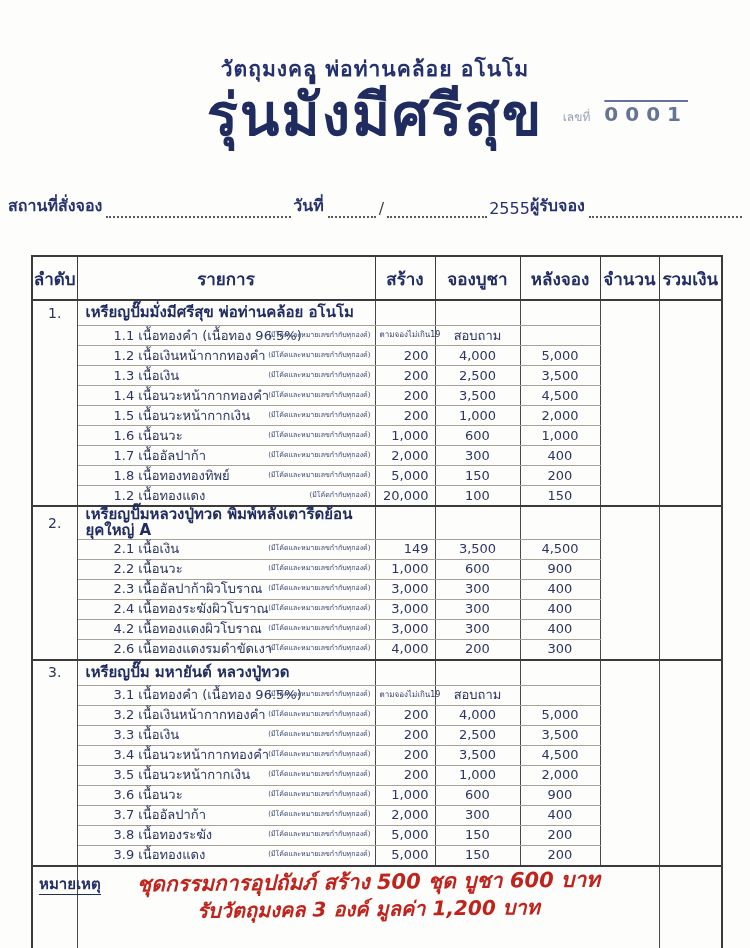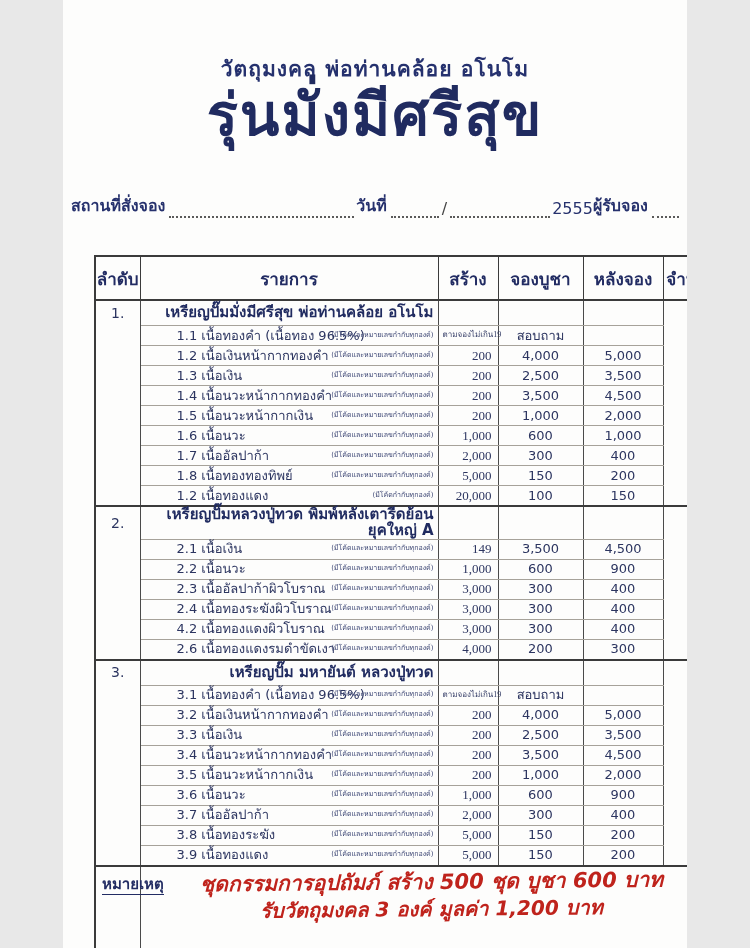--- a/index.html
+++ b/index.html
@@ -1,17 +1,17 @@
 <!DOCTYPE html>
 <html><head>
 <meta charset="utf-8">
 <style>
   html,body{margin:0;padding:0;background:#e8e8e8;}
   .page{
-    position:relative;width:624px;height:948px;margin:0 auto;background:#fdfdfc;
+    position:relative;width:750px;height:948px;margin:0 auto;background:#fdfdfc;
     font-family:"DejaVu Sans","Liberation Sans",sans-serif;color:#25316e;overflow:hidden;
   }
   
   .header-line{position:absolute;top:52px;left:0;width:100%;text-align:center;
     font-size:21px;font-weight:bold;color:#25316e;letter-spacing:1px;}
   .page-title{position:absolute;top:82px;left:0;width:100%;text-align:center;
     font-size:58px;font-weight:bold;color:#202b60;letter-spacing:2px;line-height:1.15;}
   .doc-stamp{position:absolute;top:102px;right:62px;opacity:.8;white-space:nowrap;}
   .doc-stamp .lbl{font-size:12px;color:#7c88aa;margin-right:14px;}
   .doc-stamp .num{font-size:20px;color:#41517f;letter-spacing:7px;text-decoration:overline;font-weight:bold;}
@@ -28,30 +28,30 @@
   
   table.order{border-collapse:collapse;table-layout:fixed;width:690px;
     position:absolute;top:255px;left:31px;border:2.5px solid #3b3b3b;}
   col.c1{width:45px}col.c2{width:298px}col.c3{width:60px}col.c4{width:85px}
   col.c5{width:80px}col.c6{width:59px}col.c7{width:63px}
   thead th{border:1.6px solid #3b3b3b;border-bottom:2px solid #3b3b3b;height:42px;
     font-size:17px;font-weight:bold;color:#222c63;text-align:center;padding:0;}
   tbody.section{border-bottom:2.3px solid #3b3b3b;}
   td{padding:0 4px;margin:0;font-size:13px;color:#2c3560;line-height:1.05;}
   td.v{border-right:1.4px solid #4a4a4a;}
-  tr.section-row td{height:24px;text-align:right;}
+  tr.section-row td{height:24px;}
   tr.section-row .sec-no{text-align:center;font-size:14px;color:#2c3560;}
   tr.section-row .sec-title{font-size:15px;font-weight:bold;color:#202b60;padding-left:8px;}
   tr.item-row td{height:19px;}
   tr.item-row .hl{border-bottom:1px solid #a6a29a;}
   tr.section-row .hl{border-bottom:1px solid #a6a29a;}
   td.label-cell{padding-left:36px;position:relative;white-space:nowrap;overflow:visible;}
   td.label-cell .note{position:absolute;right:4px;top:50%;transform:translateY(-50%);
     font-size:7px;color:#3a4472;letter-spacing:0;}
-  td.made{text-align:right;padding-right:6px;font-family:Liberation Serif, serif;}
+  td.made{text-align:right;padding-right:6px;}
   td.made.tiny{font-size:8px;text-align:center;padding-right:2px;white-space:nowrap;}
   td.center{text-align:center;}
   
   tbody.footer td{height:84px;vertical-align:top;}
   tbody.footer .note-cell{border-right:1.4px solid #4a4a4a;padding:10px 2px 0 6px;}
   tbody.footer .note-lab{font-size:15px;font-weight:bold;color:#222c63;
     border-bottom:1.6px solid #222c63;padding-bottom:1px;white-space:nowrap;}
   tbody.footer .mid{text-align:center;padding-top:2px;}
   tbody.footer .red1,.red2{font-family:"DejaVu Sans","Liberation Sans",sans-serif;
     font-style:italic;font-weight:bold;color:#bf231c;transform:rotate(-0.6deg);}
@@ -60,20 +60,23 @@
   tbody.footer .last{border-left:1.4px solid #4a4a4a;}
 </style>
 </head>
 <body>
 
 <div class="page">
 
   <div class="header-line">วัตถุมงคล พ่อท่านคล้อย อโนโม</div>
   <div class="page-title">รุ่นมั่งมีศรีสุข</div>
 
+  <div class="doc-stamp">
+    <span class="lbl">เลขที่</span><span class="num">0001</span>
+  </div>
 
   <div class="form-area">
     <div class="fline">
       <span class="lab">สถานที่สั่งจอง</span>
       <span class="dots fix185"></span>
       <span class="lab">วันที่</span>
       <span class="dots fix55"></span>
       <span class="slash">/</span>
       <span class="dots fix110"></span>
       <span class="yr">2555</span>

